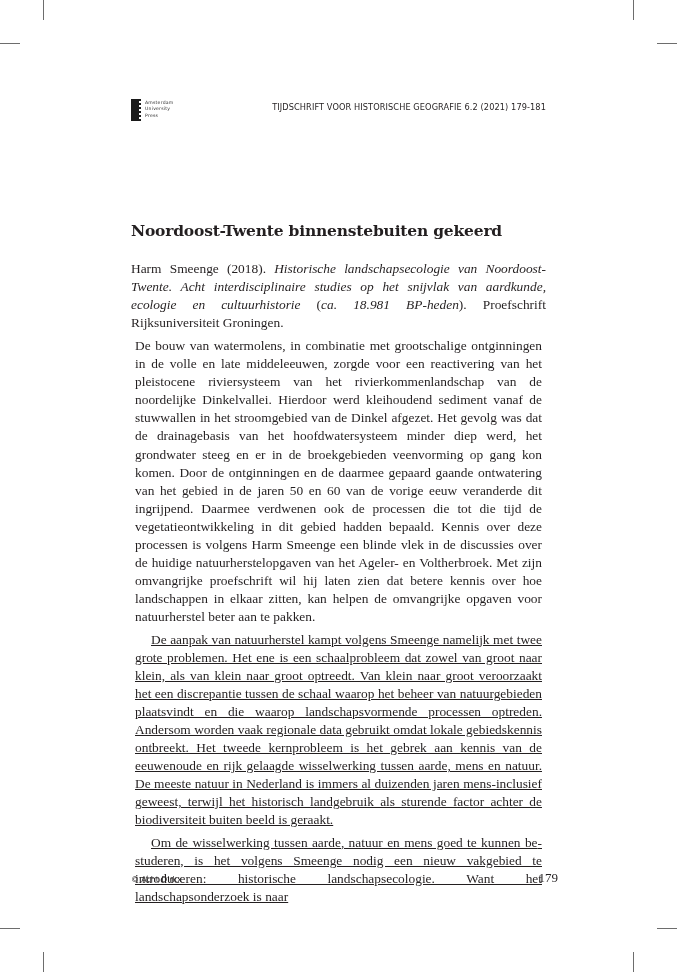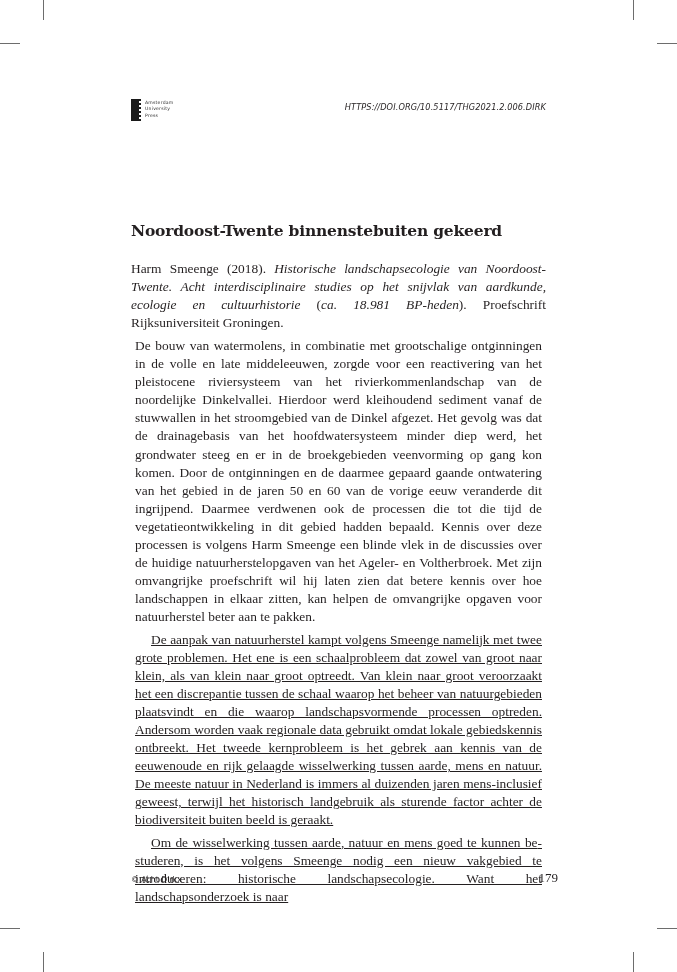--- a/index.html
+++ b/index.html
@@ -38,21 +38,21 @@
 <div class="logo">
   <div class="logo-bar"></div>
   <div class="logo-text">
     <div>Amsterdam</div>
     <div>University</div>
     <div>Press</div>
   </div>
 </div>
 
 <div class="journal">
-  <div class="doi">HTTPS://DOI.ORG/10.5117/THG2021.2.006.DIRK</div>
+  <div>TIJDSCHRIFT VOOR HISTORISCHE GEOGRAFIE 6.2 (2021) 179-181</div>
 </div>
 
 <div class="title">Noordoost-Twente binnenstebuiten gekeerd</div>
 
 <div class="text ref"><span>Harm Smeenge (2018). </span><i>Historische landschapsecologie van Noordoost-Twente. Acht interdisciplinaire studies op het snijvlak van aardkunde, ecologie en cultuurhistorie</i><span> (</span><i>ca. 18.981 BP-heden</i><span>). </span><span>Proefschrift Rijksuniversiteit Groningen.</span></div>
 
 <div class="text body">
   <p>De bouw van watermolens, in combinatie met grootschalige ontginningen in de volle en late middeleeuwen, zorgde voor een reactivering van het pleis­tocene riviersysteem van het rivierkommenlandschap van de noordelijke Dinkelvallei. Hierdoor werd kleihoudend sediment vanaf de stuwwallen in het stroomgebied van de Dinkel afgezet. Het gevolg was dat de drainagebasis van het hoofdwatersysteem minder diep werd, het grondwater steeg en er in de broekgebieden veenvorming op gang kon komen. Door de ontginningen en de daarmee gepaard gaande ontwatering van het gebied in de jaren 50 en 60 van de vorige eeuw veranderde dit ingrijpend. Daarmee verdwenen ook de processen die tot die tijd de vegetatieontwikkeling in dit gebied hadden bepaald. Kennis over deze processen is volgens Harm Smeenge een blinde vlek in de discussies over de huidige natuurherstelopgaven van het Ageler- en Voltherbroek. Met zijn omvangrijke proefschrift wil hij laten zien dat betere kennis over hoe landschappen in elkaar zitten, kan helpen de omvangrijke opgaven voor natuurherstel beter aan te pakken.</p>
   <p class="indent">De aanpak van natuurherstel kampt volgens Smeenge namelijk met twee grote problemen. Het ene is een schaalprobleem dat zowel van groot naar klein, als van klein naar groot optreedt. Van klein naar groot veroorzaakt het een discrepantie tussen de schaal waarop het beheer van natuurgebie­den plaatsvindt en die waarop landschapsvormende processen optreden. Andersom worden vaak regionale data gebruikt omdat lokale gebiedsken­nis ontbreekt. Het tweede kernprobleem is het gebrek aan kennis van de eeuwenoude en rijk gelaagde wisselwerking tussen aarde, mens en natuur. De meeste natuur in Nederland is immers al duizenden jaren mens-inclusief geweest, terwijl het historisch landgebruik als sturende factor achter de biodiversiteit buiten beeld is geraakt.</p>
   <p class="indent">Om de wisselwerking tussen aarde, natuur en mens goed te kunnen be­studeren, is het volgens Smeenge nodig een nieuw vakgebied te introduceren: historische landschapsecologie. Want het landschapsonderzoek is naar</p>

